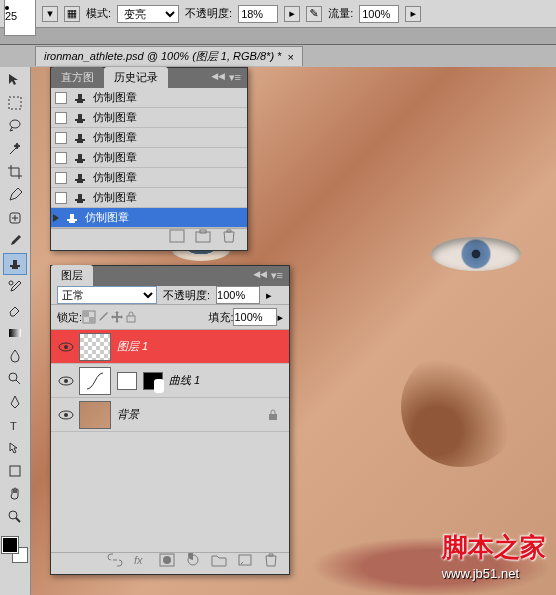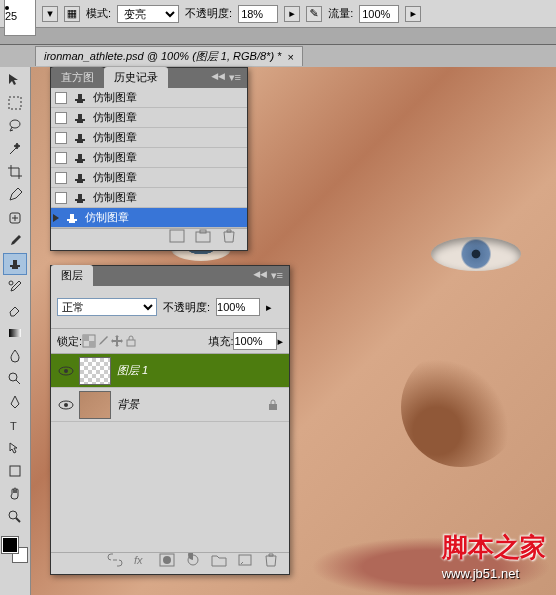--- a/index.html
+++ b/index.html
@@ -40,28 +40,28 @@
 .history-panel{left:50px;top:0;width:198px}
 .history-body{max-height:140px;overflow-y:scroll;background:#d4d4d4}
 .history-row{height:20px;display:flex;align-items:center;border-bottom:1px solid #bbb;padding-left:4px;gap:6px}
 .history-row.sel{background:#3875d7;color:#fff}
 .hist-check{width:12px;height:12px;border:1px solid #888;background:#fff}
 .hist-stamp{width:14px;height:14px}
 .hist-arrow{width:0;height:0;border-top:4px solid transparent;border-bottom:4px solid transparent;border-left:6px solid #333;margin-left:-2px}
 .panel-footer{height:22px;background:#d4d4d4;border-top:1px solid #aaa;display:flex;justify-content:flex-end;gap:10px;padding-right:10px}
 .footer-icon{width:16px;height:14px;opacity:0.7}
 .layers-panel{left:50px;top:198px;width:240px;height:310px;display:flex;flex-direction:column}
-.layers-opts{padding:12px 6px;display:flex;align-items:center;gap:6px;border-bottom:1px solid #aaa}
+.layers-opts{padding:0 6px;display:flex;align-items:center;gap:6px;border-bottom:1px solid #aaa}
 .blend-select{width:100px;height:18px;border:1px solid #7a98b8;background:#fff}
 .opacity-input{width:44px;height:18px;border:1px solid #888;background:#fff}
 .lock-row{padding:3px 6px;display:flex;align-items:center;gap:0;border-bottom:1px solid #aaa}
 .lock-icon{width:14px;height:14px;opacity:0.6}
 .layers-list{flex:1;background:#d4d4d4;overflow:hidden}
 .layer-row{display:flex;align-items:center;border-bottom:1px solid #bbb;min-height:34px;padding:2px}
-.layer-row.sel{background:#4d7c0f;color:#fff}
+.layer-row.sel{background:#ef4444;color:#fff}
 .vis-eye{width:18px;height:18px;margin:0 4px}
 .layer-thumb{width:32px;height:28px;border:1px solid #666;background:#fff;margin-right:6px;background-image:linear-gradient(45deg,#ccc 25%,transparent 25%,transparent 75%,#ccc 75%),linear-gradient(45deg,#ccc 25%,transparent 25%,transparent 75%,#ccc 75%);background-size:8px 8px;background-position:0 0,4px 4px}
 .layer-thumb.curves{background:#fff;display:flex;align-items:center;justify-content:center}
 .layer-thumb.mask-w{background:#fff}
 .layer-thumb.mask-b{background:#000;position:relative}
 .layer-thumb.mask-b::after{content:"";position:absolute;left:10px;top:6px;width:10px;height:14px;background:#fff;border-radius:3px}
 .layer-thumb.photo{background:linear-gradient(135deg,#b88868,#c89878)}
 .layer-name{flex:1;font-style:italic}
 .layer-lock{width:12px;height:12px;margin-right:8px;opacity:0.6}
 .small-thumb{width:20px;height:18px}
@@ -340,20 +340,34 @@
             <circle cx="9" cy="9" r="2" fill="#333"></circle>
           </svg>
           <div class="layer-thumb"></div>
           <span class="layer-name">图层 1</span>
         </div>
         <div class="layer-row">
           <svg class="vis-eye" viewBox="0 0 18 18">
             <ellipse cx="9" cy="9" rx="7" ry="4" fill="none" stroke="#333"></ellipse>
             <circle cx="9" cy="9" r="2" fill="#333"></circle>
           </svg>
+          <div class="layer-thumb curves">
+            <svg width="20" height="20" viewBox="0 0 20 20">
+              <path d="M2 18Q6 18 10 10T18 2" fill="none" stroke="#333"></path>
+            </svg>
+          </div>
+          <div class="layer-thumb mask-w small-thumb"></div>
+          <div class="layer-thumb mask-b small-thumb"></div>
+          <span class="layer-name">曲线 1</span>
+        </div>
+        <div class="layer-row">
+          <svg class="vis-eye" viewBox="0 0 18 18">
+            <ellipse cx="9" cy="9" rx="7" ry="4" fill="none" stroke="#333"></ellipse>
+            <circle cx="9" cy="9" r="2" fill="#333"></circle>
+          </svg>
           <div class="layer-thumb photo"></div>
           <span class="layer-name">背景</span>
           <svg class="layer-lock" viewBox="0 0 12 12">
             <rect x="2" y="5" width="8" height="6" fill="#555"></rect>
             <path d="M4 5V3a2 2 0 0 1 4 0v2" fill="none" stroke="#555"></path>
           </svg>
         </div>
       </div>
     <div class="panel-footer">
       <svg class="footer-icon" viewBox="0 0 16 14">

